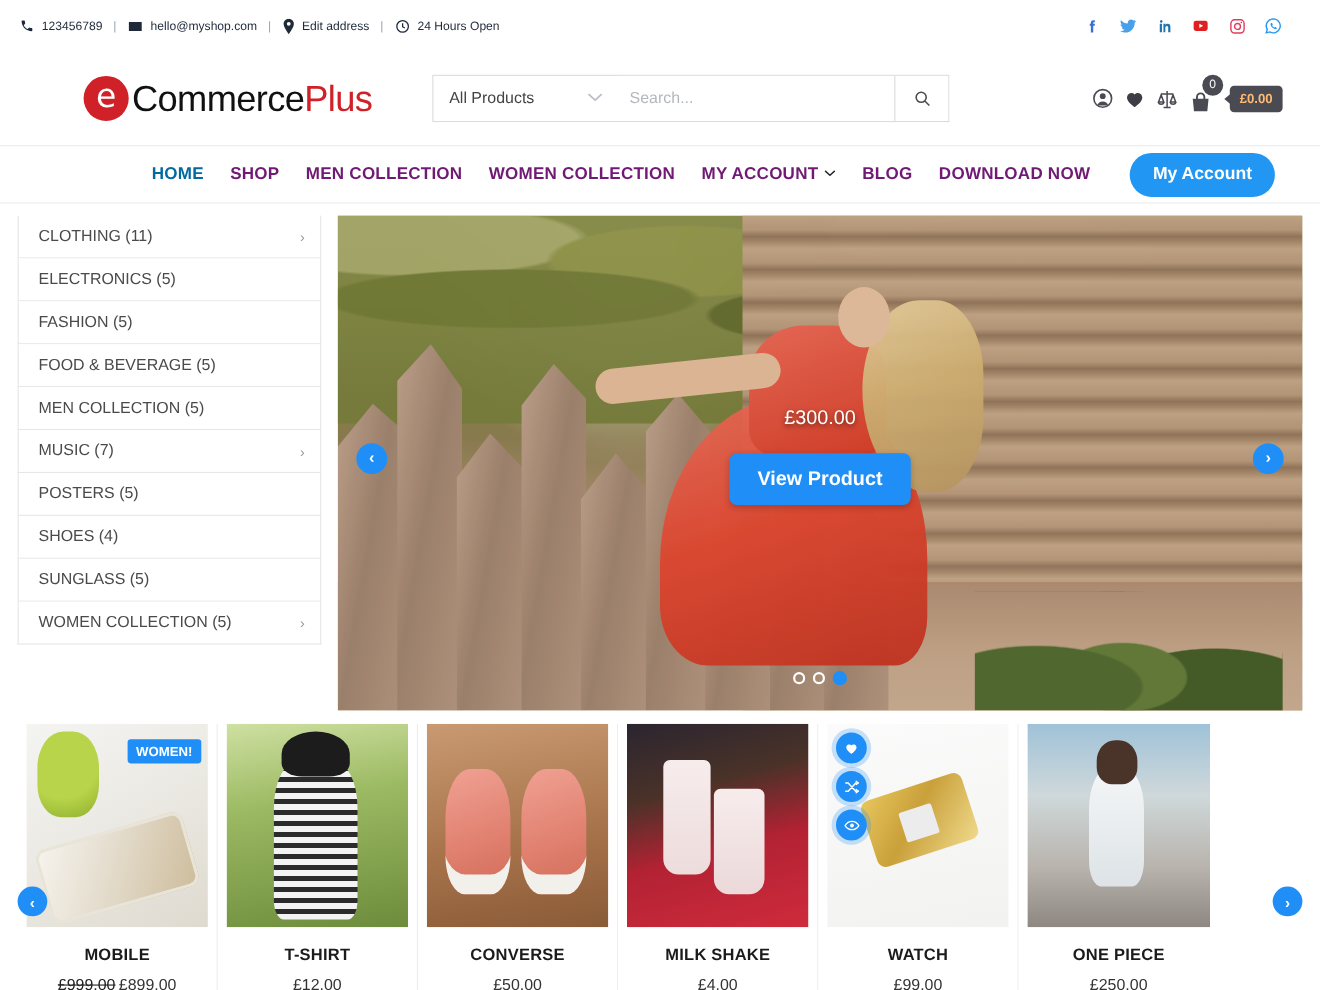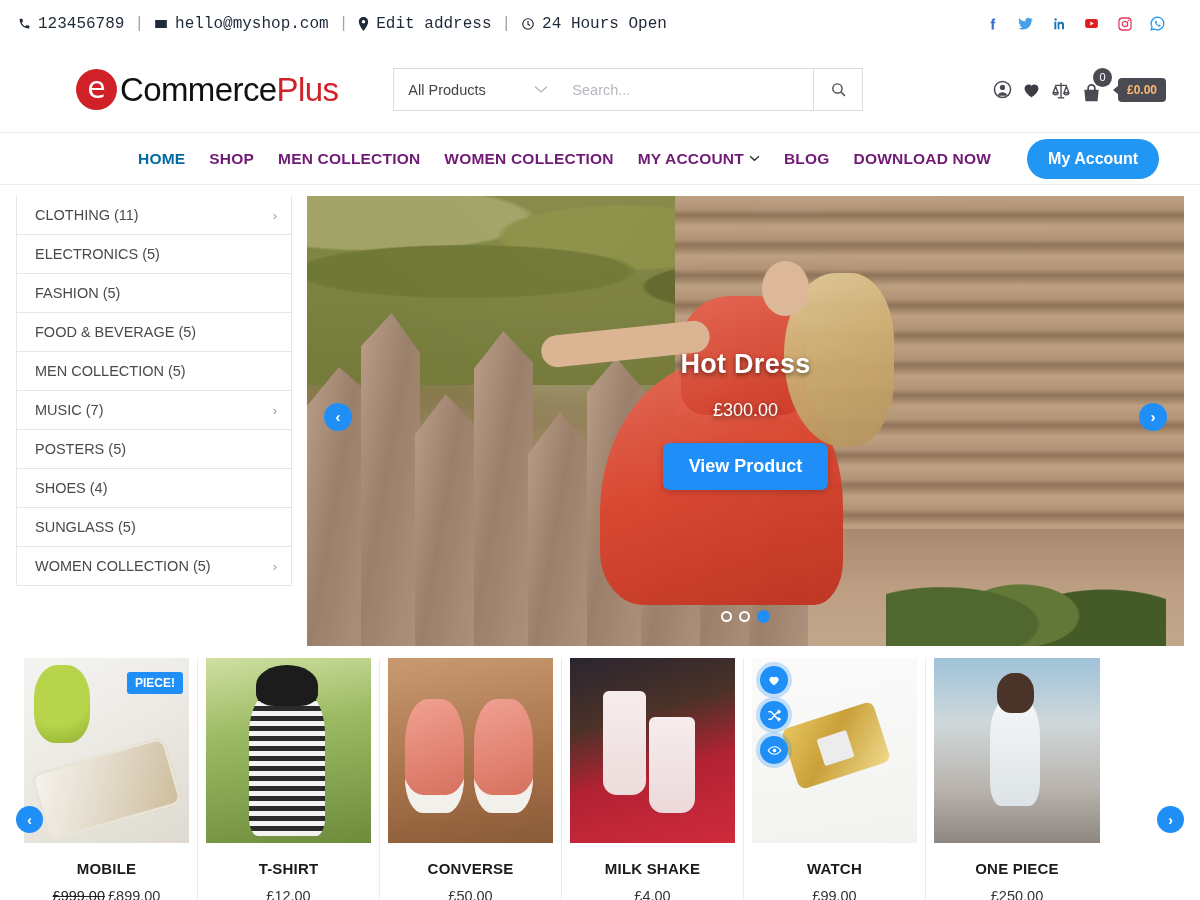--- a/index.html
+++ b/index.html
@@ -11,24 +11,23 @@
     font-family: "Liberation Sans", sans-serif;
     color: #2b2b2b;
   }
 
   
   .topbar {
     height: 47px;
     display: flex;
     align-items: center;
     padding: 0 16px 0 18px;
-    font-size: 16px;
+    font-size: 11px;
     color: #1e2a3a;
     background: #fff;
-    font-family: Liberation Mono, monospace;
   }
   .topbar-left { display: flex; align-items: center; gap: 0; }
   .tb-item { display: flex; align-items: center; gap: 7px; white-space: nowrap; }
   .tb-sep { color: #9aa3ad; margin: 0 10px; }
   .tb-ico { display: inline-flex; align-items: center; justify-content: center; color: #1e2a3a; }
   .tb-ico svg { display: block; }
   .topbar-right { margin-left: auto; display: flex; align-items: center; gap: 16px; padding-right: 18px; }
   .soc { width: 17px; height: 17px; display: inline-flex; align-items: center; justify-content: center; cursor: pointer; }
   .soc svg { display: block; }
 
@@ -640,21 +639,20 @@
         <div class="hero-dress"></div>
         <div class="hero-torso"></div>
         <div class="hero-hair"></div>
         <div class="hero-skin"></div>
         <div class="hero-arm"></div>
       </div>
       <div class="hero-shade"></div>
     </div>
 
     <div class="hero-caption">
-      <div class="hero-title">Hot Dress</div>
       <div class="hero-price">£300.00</div>
       <div class="hero-btn">View Product</div>
     </div>
 
     <div class="hero-nav prev">‹</div>
     <div class="hero-nav next">›</div>
 
     <div class="hero-dots">
       <i></i>
       <i></i>
@@ -664,21 +662,21 @@
 </div>
 
 <div class="products">
 
   <div class="prod-nav prev">‹</div>
   <div class="prod-nav next">›</div>
 
   <div class="pcard">
     <div class="pthumb">
       <div class="ph ph-mobile"></div>
-      <div class="sale-badge">PIECE!</div>
+      <div class="sale-badge">WOMEN!</div>
     </div>
     <div class="pname">MOBILE</div>
     <div class="pprice">
       <span class="old">£999.00</span><span>£899.00</span>
     </div>
 
   </div>
 
   <div class="pcard">
     <div class="pthumb">

